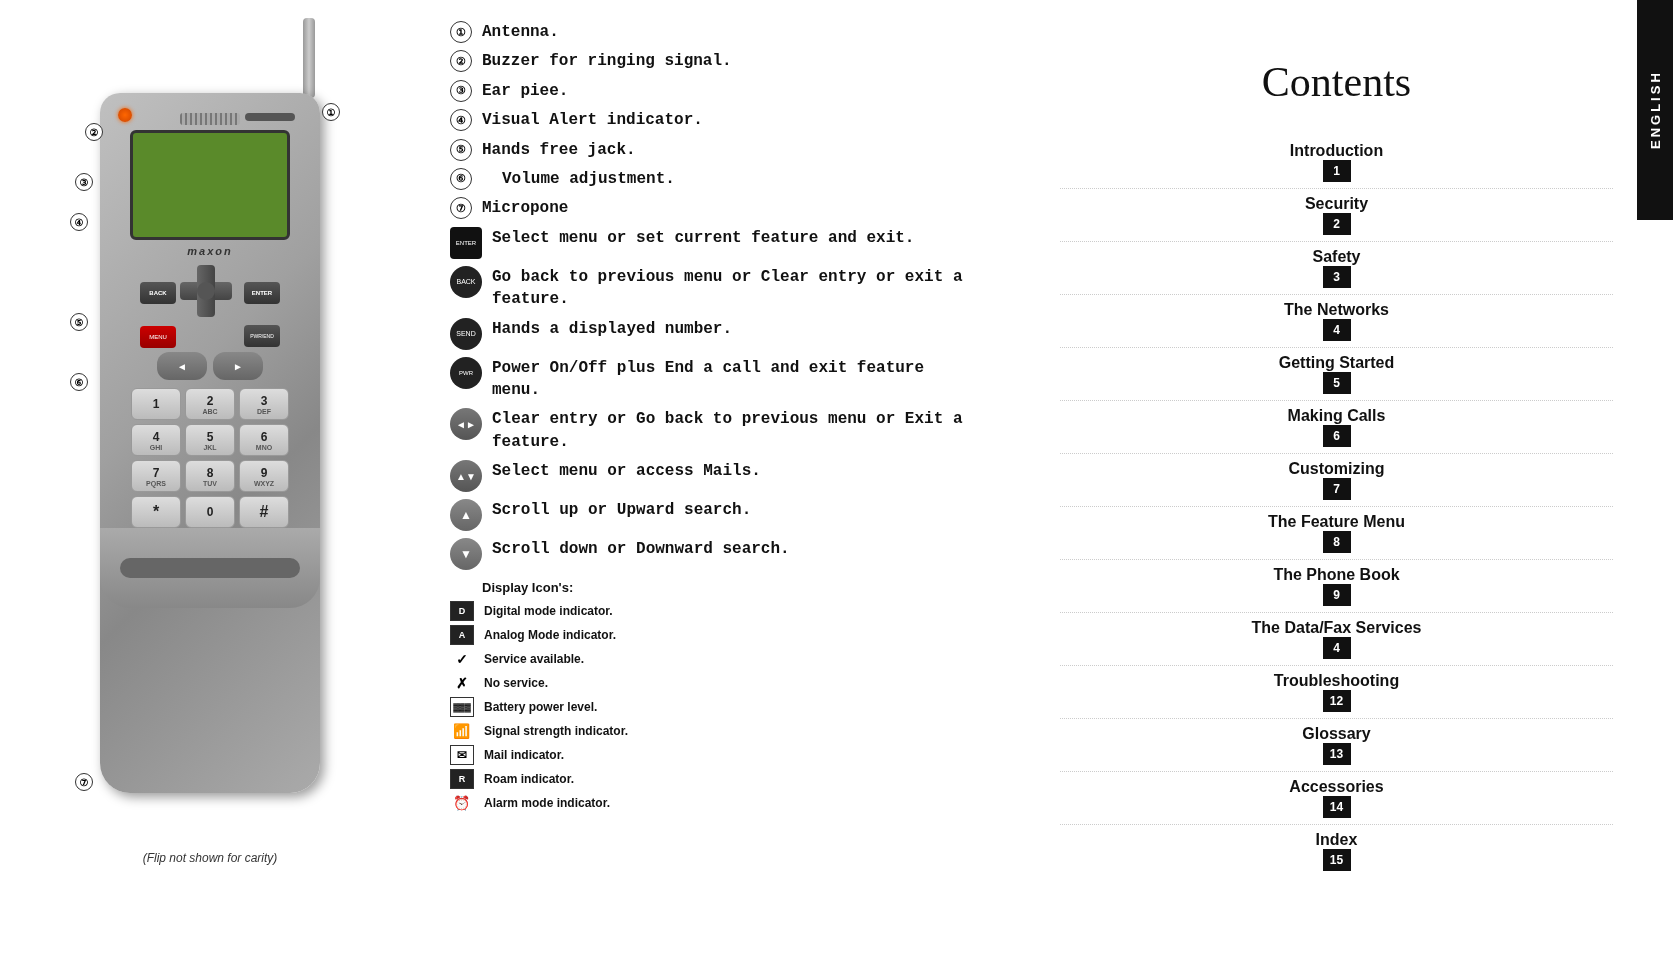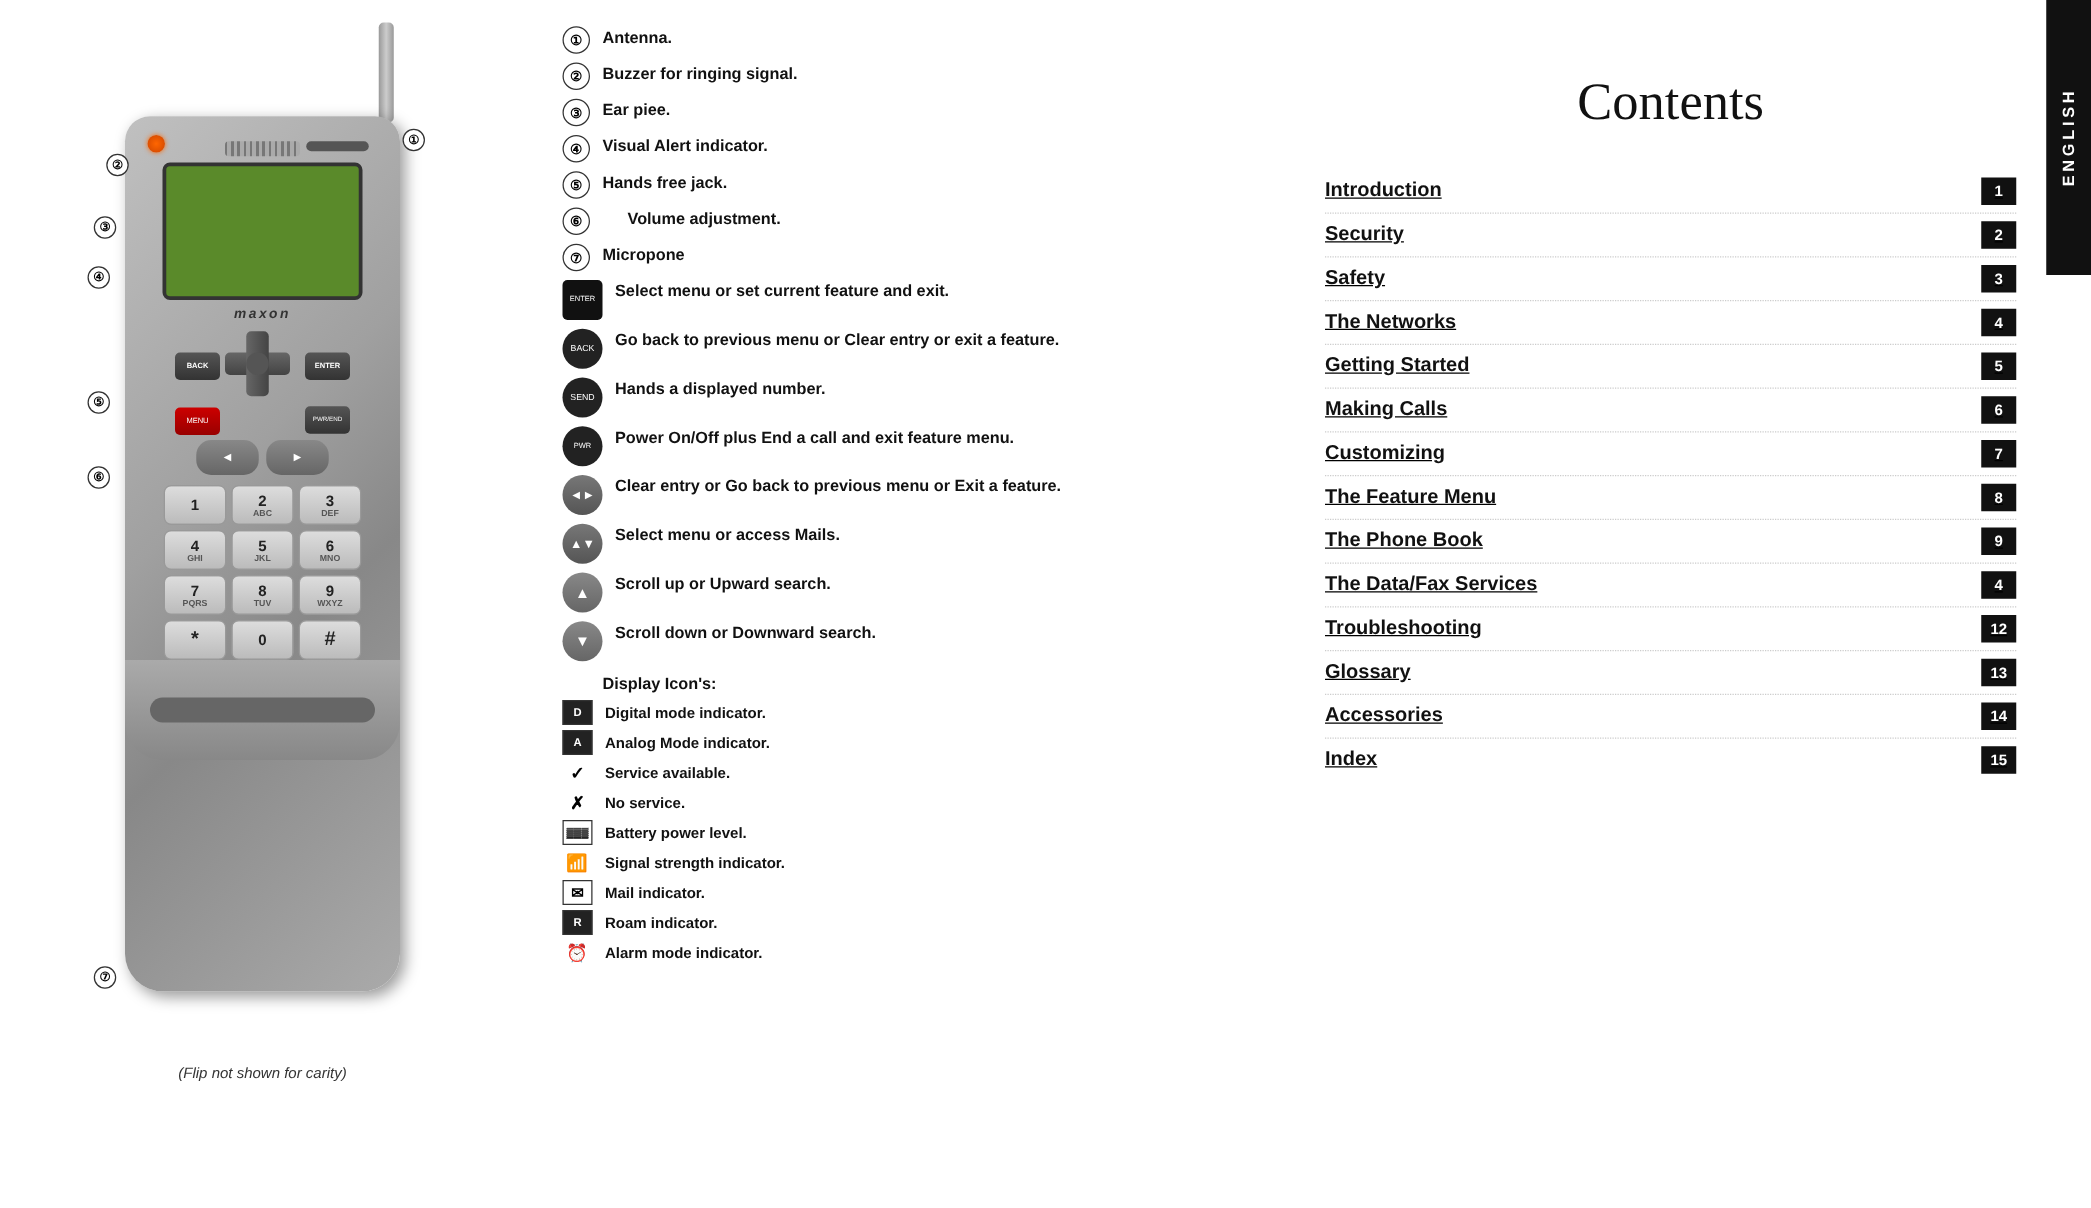--- a/index.html
+++ b/index.html
@@ -299,25 +299,26 @@
       margin-top: 1px;
       font-size: 8px;
       color: #fff;
     }
 
     .comp-icon.dark-round {
       background: #222;
     }
 
     .comp-text {
-      font-size: 13px;
+      font-size: 16px;
       font-weight: bold;
       color: #111;
       line-height: 1.4;
       padding-top: 1px;
+      font-family: Liberation Mono, monospace;
     }
 
     .display-icons-section {
       margin-top: 10px;
     }
 
     .display-icons-title {
       font-size: 13px;
       font-weight: bold;
       color: #111;
@@ -400,31 +401,29 @@
     }
 
     .toc-list {
       display: flex;
       flex-direction: column;
       gap: 0;
     }
 
     .toc-item {
       display: flex;
-      flex-direction: row;
+      flex-direction: column;
       align-items: center;
       justify-content: space-between;
       padding: 6px 0;
       border-bottom: 1px dotted #ccc;
-      text-decoration: underline;
     }
 
     .toc-item:last-child {
       border-bottom: none;
-      gap: 12px;
     }
 
     .toc-label {
       font-size: 16px;
       font-weight: bold;
       color: #111;
     }
 
     .toc-num {
       width: 28px;

